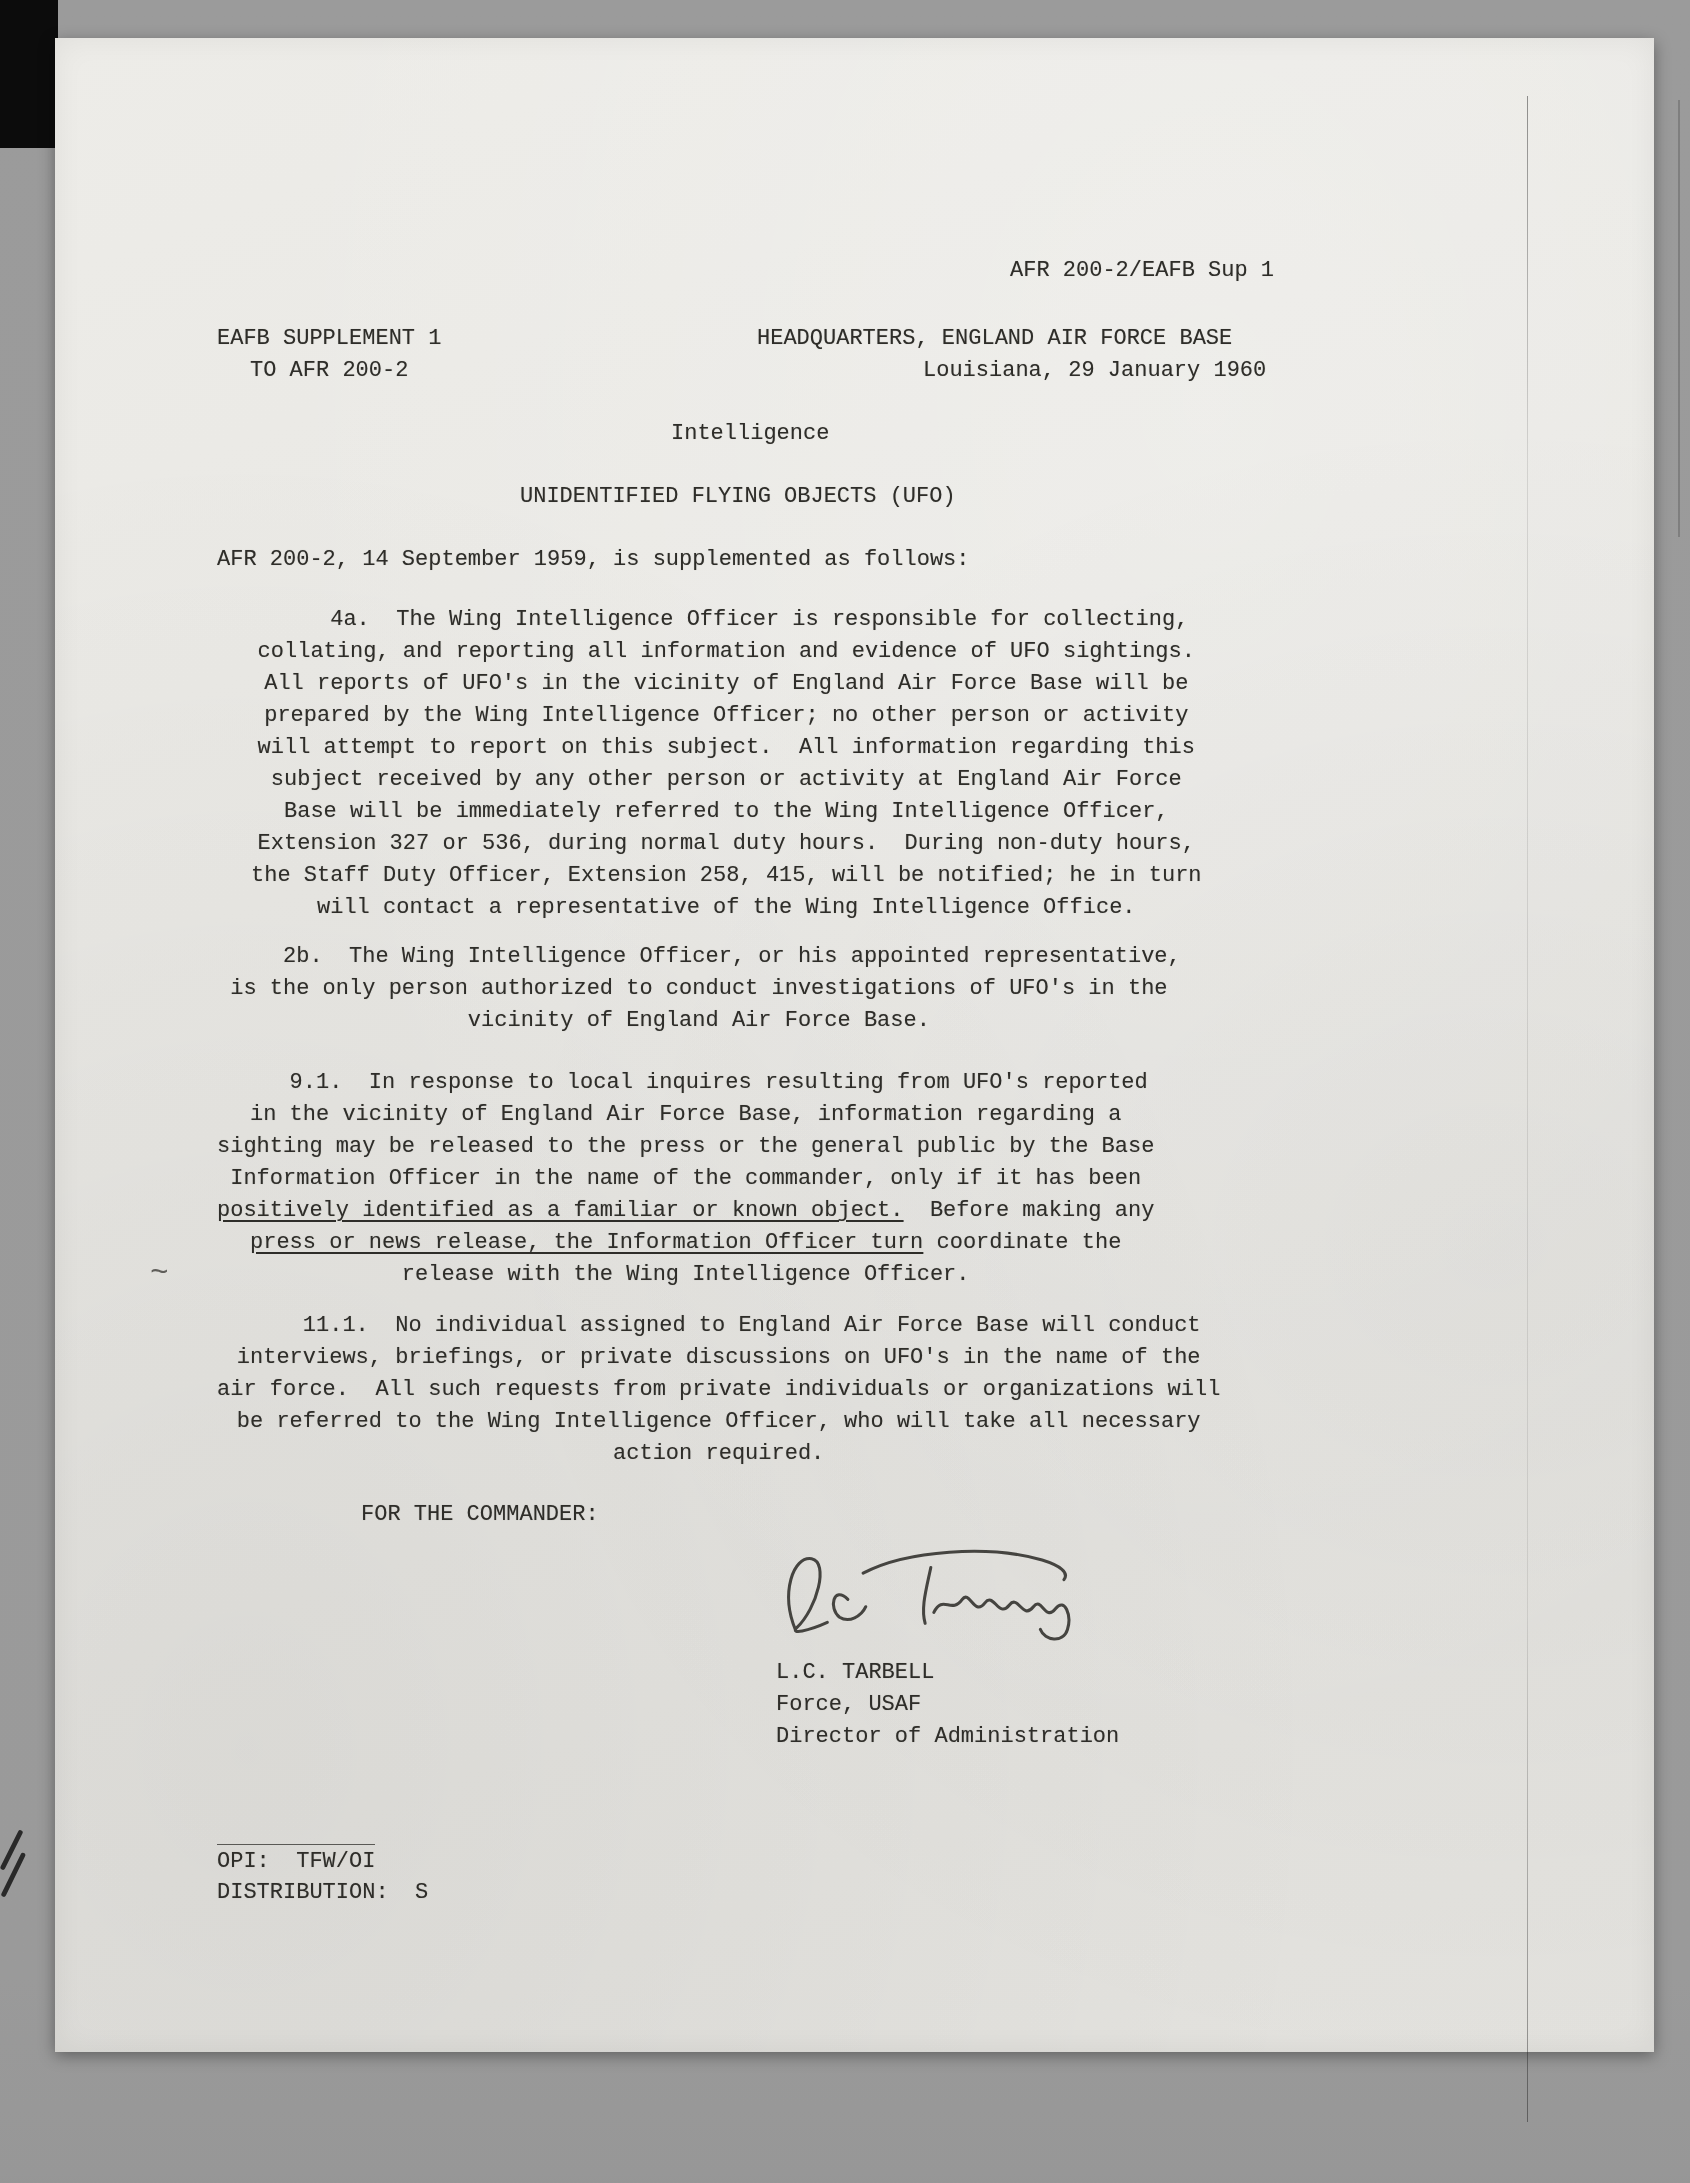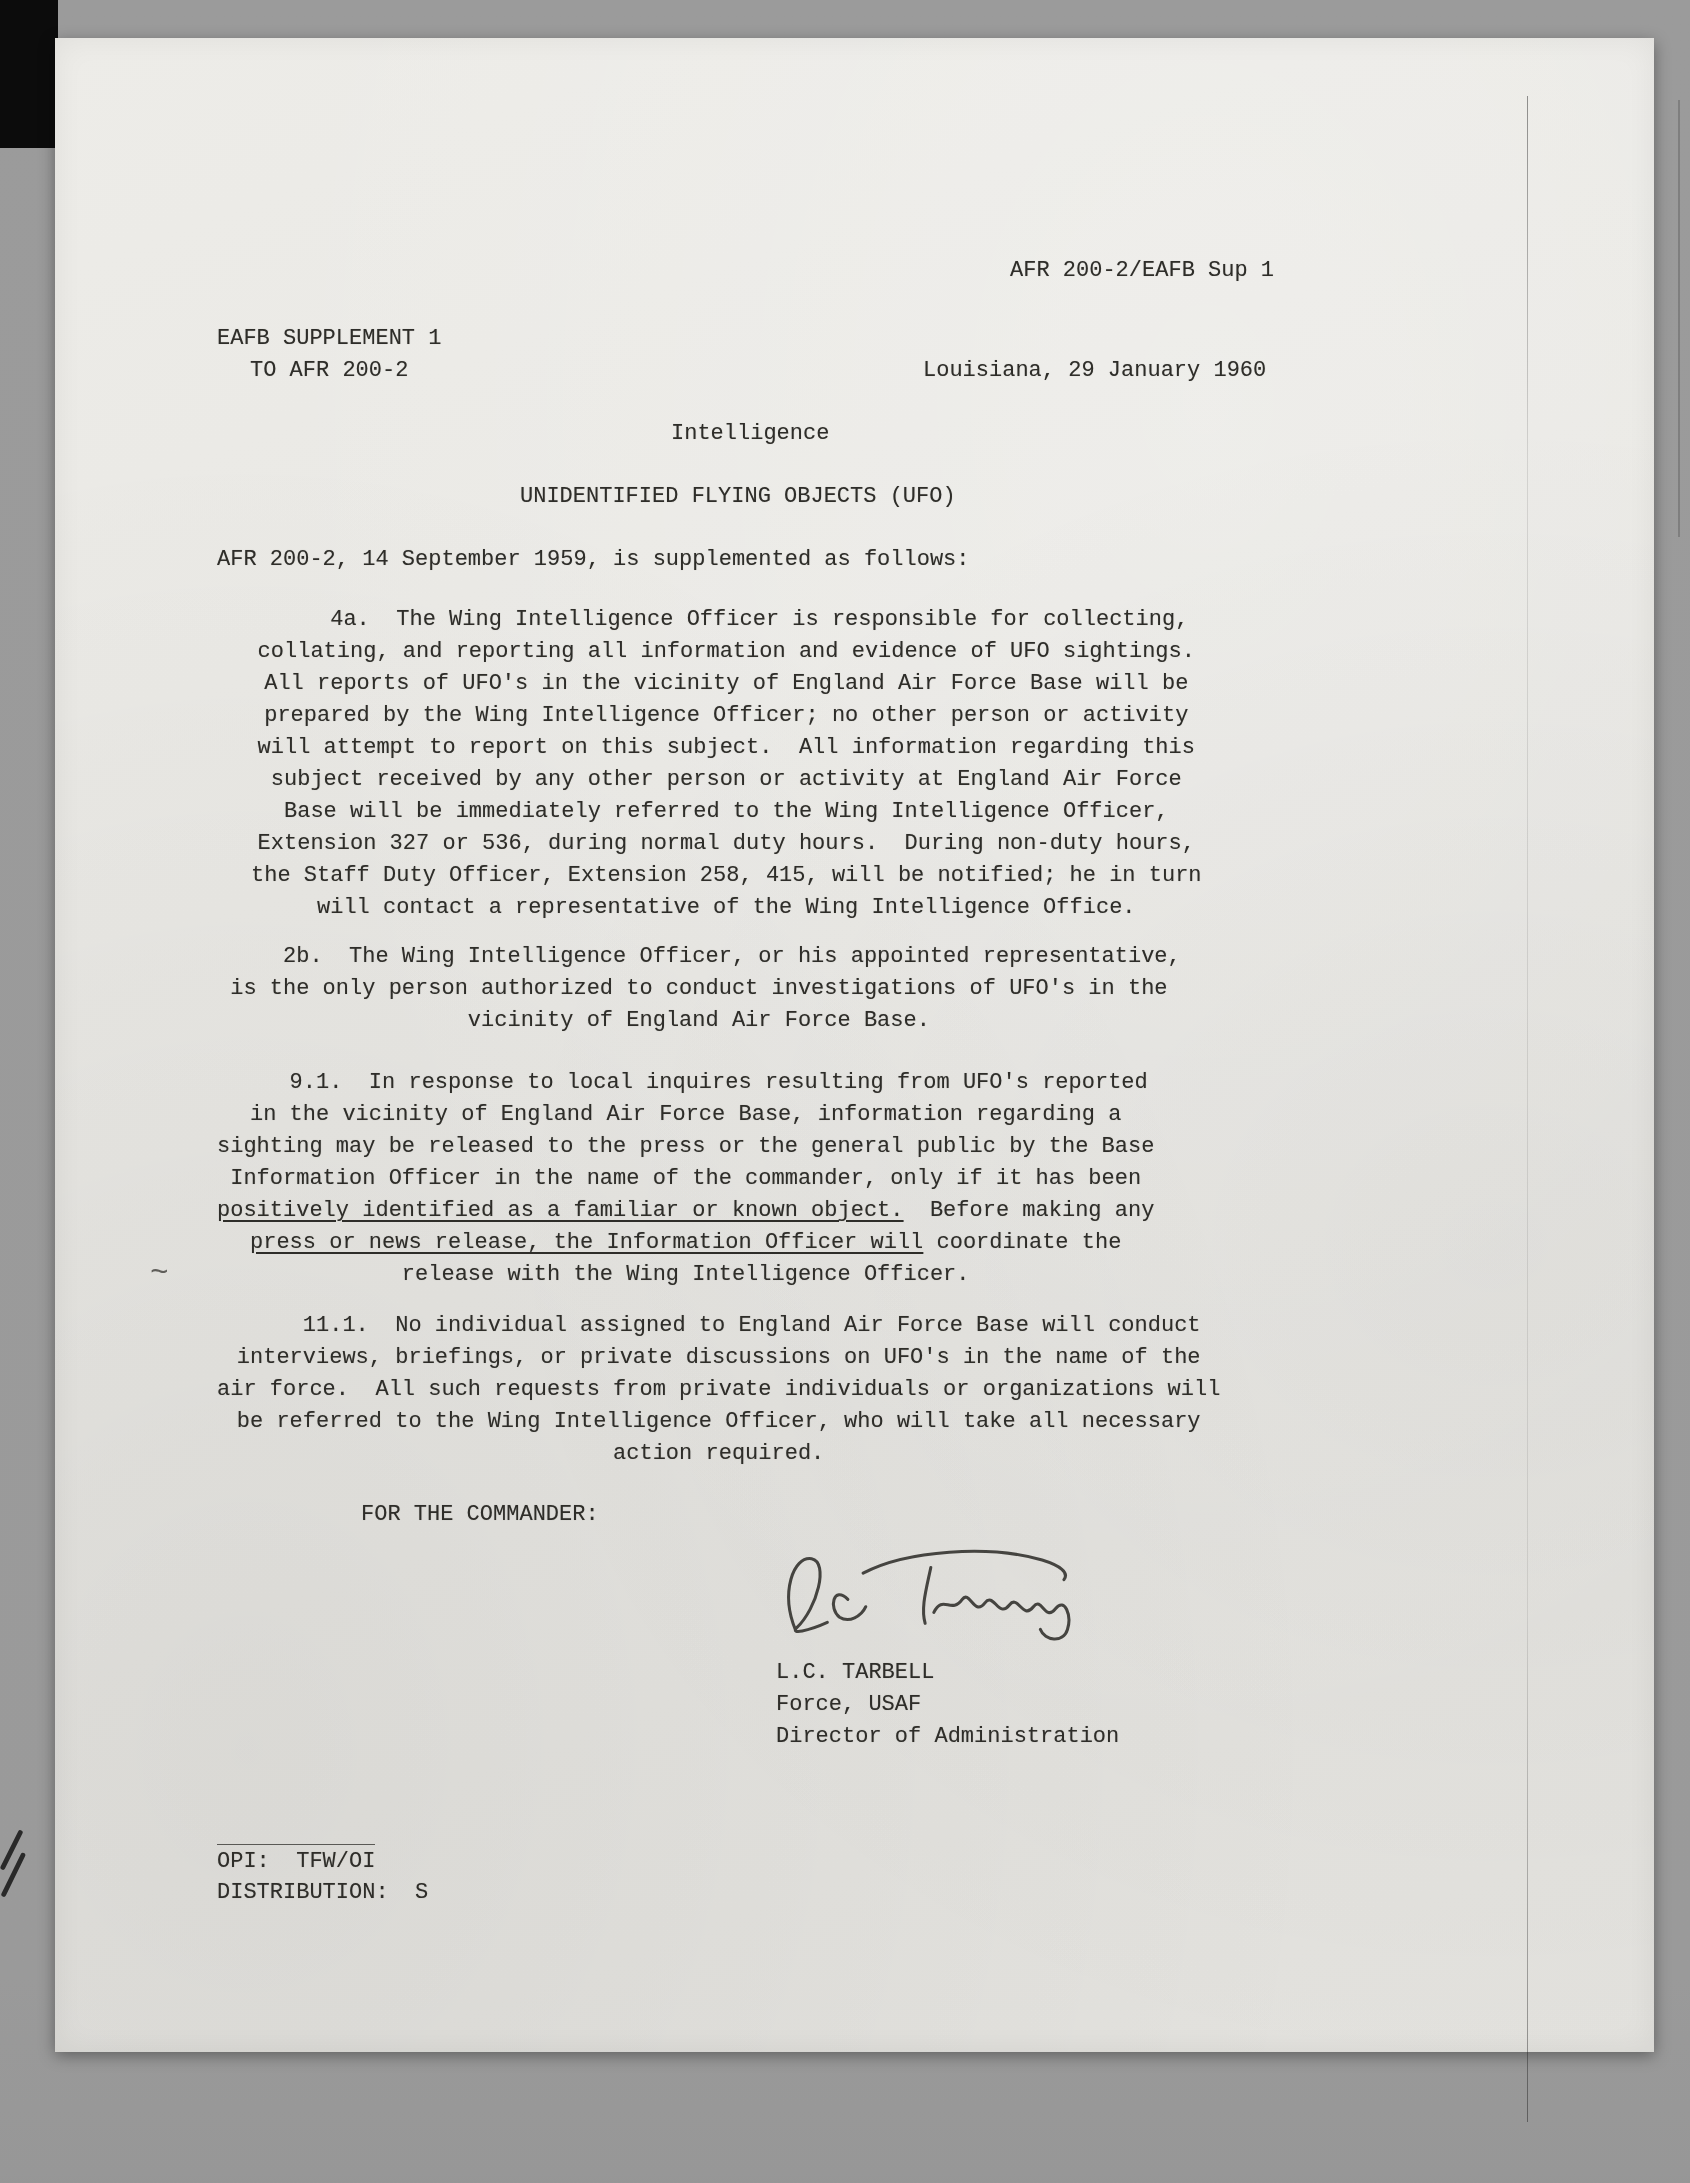--- a/index.html
+++ b/index.html
@@ -50,20 +50,21 @@
 
 <div class="black-corner"></div>
 
 <div id="paper">
 
   <div class="t" style="left:955px;top:217px;">AFR 200-2/EAFB Sup 1</div>
 
   <div class="t" style="left:162px;top:285px;">EAFB SUPPLEMENT 1
 TO AFR 200-2</div>
 
+  <div class="t" style="left:702px;top:285px;">HEADQUARTERS, ENGLAND AIR FORCE BASE</div>
   <div class="t" style="left:868px;top:317px;">Louisiana, 29 January 1960</div>
 
   <div class="t" style="left:616px;top:380px;">Intelligence</div>
 
   <div class="t" style="left:465px;top:443px;">UNIDENTIFIED FLYING OBJECTS (UFO)</div>
 
   <div class="t" style="left:162px;top:506px;">AFR 200-2, 14 September 1959, is supplemented as follows:</div>
 
   <div class="t" style="left:162px;top:566px;margin-left:34px;">     4a.  The Wing Intelligence Officer is responsible for collecting,
 collating, and reporting all information and evidence of UFO sightings.
@@ -78,21 +79,21 @@
 
   <div class="t" style="left:162px;top:903px;">     2b.  The Wing Intelligence Officer, or his appointed representative,
 is the only person authorized to conduct investigations of UFO's in the
 vicinity of England Air Force Base.</div>
 
   <div class="t" style="left:162px;top:1029px;"><span>     9.1.  In response to local inquires resulting from UFO's reported
 in the vicinity of England Air Force Base, information regarding a
 sighting may be released to the press or the general public by the Base
 Information Officer in the name of the commander, only if it has been
 </span><span class="u">positively identified as a familiar or known object.</span><span>  Before making any
-</span><span class="u">press or news release, the Information Officer will</span><span> coordinate the
+</span><span class="u">press or news release, the Information Officer turn</span><span> coordinate the
 release with the Wing Intelligence Officer.</span></div>
 
   <div class="t" style="left:162px;top:1272px;">     11.1.  No individual assigned to England Air Force Base will conduct
 interviews, briefings, or private discussions on UFO's in the name of the
 air force.  All such requests from private individuals or organizations will
 be referred to the Wing Intelligence Officer, who will take all necessary
 action required.</div>
 
   <div class="t" style="left:306px;top:1461px;">FOR THE COMMANDER:</div>
 

